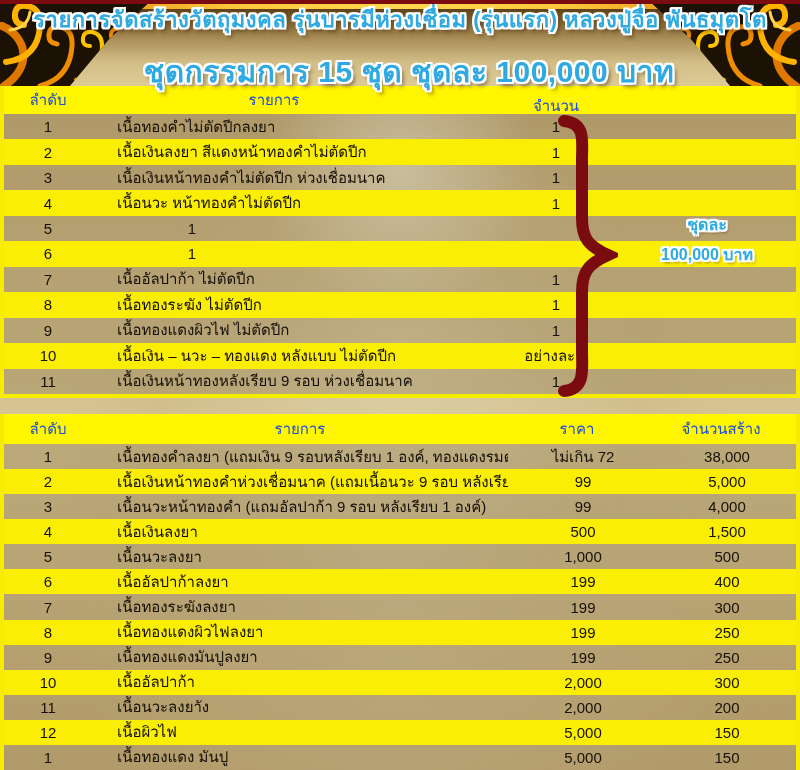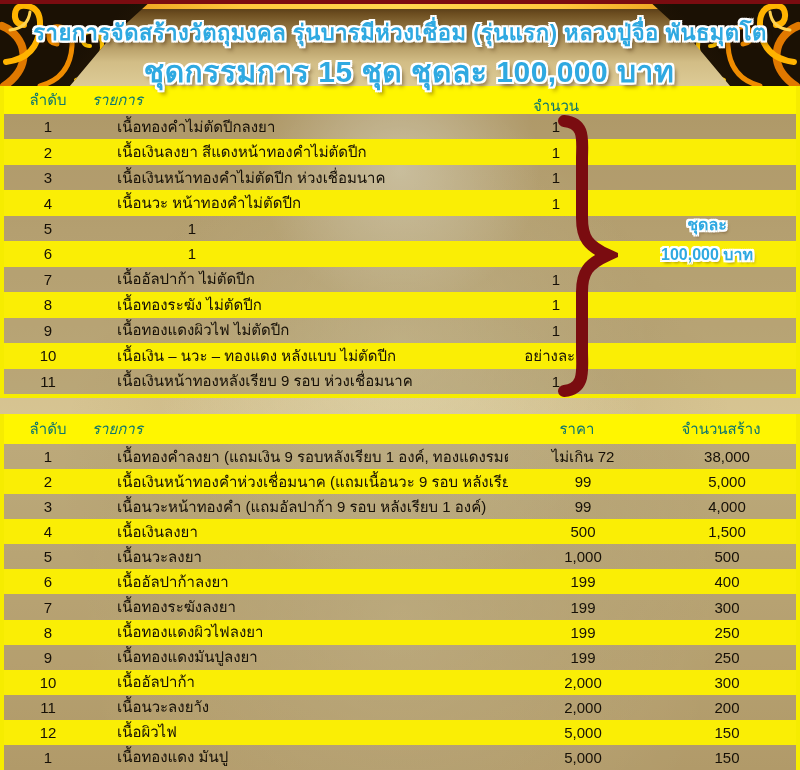--- a/index.html
+++ b/index.html
@@ -23,42 +23,42 @@
     background:linear-gradient(135deg,#1b1104 55%,#2a1a07 100%);
     clip-path:polygon(0 0,100% 0,72% 45%,46% 100%,0 100%);}
   .corner.left{left:0;}
   .corner.right{right:0;transform:scaleX(-1);}
   .corner svg{display:block;}
   
   .title{position:absolute;left:0;width:100%;text-align:center;font-weight:bold;
     color:#2fa9e1;z-index:5;letter-spacing:.5px;
     text-shadow:-2px -2px 0 #fff,2px -2px 0 #fff,-2px 2px 0 #fff,2px 2px 0 #fff,
       0 -2px 0 #fff,0 2px 0 #fff,-2px 0 0 #fff,2px 0 0 #fff,3px 4px 4px rgba(60,30,0,.65);}
-  .title.l1{top:15px;font-size:22px;}
+  .title.l1{top:2px;font-size:22px;}
   .title.l2{top:48px;font-size:30px;padding-left:9px;}
   
   .ptable{position:absolute;left:0;width:800px;display:flex;flex-direction:column;
     border-left:4px solid #f6ec00;border-right:4px solid #f6ec00;box-sizing:border-box;}
   .t1{top:86px;height:312px;border-bottom:4px solid #f6ec00;}
   .t2{top:414px;height:356px;}
-  .thead{display:flex;align-items:center;background:#fff600;color:#0f766e;font-size:15px;}
+  .thead{display:flex;align-items:center;background:#fff600;color:#1d4ed8;font-size:15px;}
   .t1 .thead{height:28px;}
   .t2 .thead{height:30px;}
   .tbody{flex:1;display:flex;flex-direction:column;}
   .trow{flex:1;display:flex;align-items:center;font-size:15px;color:#161007;}
   .t1 .trow:nth-child(odd),.t2 .trow:nth-child(odd){background:rgba(124,104,64,.30);}
   .t1 .trow:nth-child(even),.t2 .trow:nth-child(even){background:#faee05;}
   .c,.h{white-space:nowrap;}
   .c-no{width:88px;text-align:center;}
   .c-item{flex:1;padding-left:25px;text-align:left;overflow:hidden;}
   .t1 .c-qty{width:200px;margin-right:140px;text-align:center;}
   .t2 .c-qty{width:150px;text-align:center;}
   .t2 .c-price{width:138px;text-align:center;}
   .h-no{width:88px;text-align:center;}
-  .h-item{flex:1;font-style:italic;}
+  .h-item{flex:1;text-align:center;}
   .t1 .h-qty{width:200px;margin-right:140px;text-align:center;margin-top:12px;}
   .t2 .h-qty{width:150px;text-align:center;}
   .t2 .h-price{width:138px;text-align:center;}
   
   .brace{position:absolute;left:552px;top:114px;z-index:7;}
   .brace-label{position:absolute;left:616px;top:210px;width:182px;z-index:7;text-align:center;
     font-weight:bold;font-size:16px;line-height:30px;color:#2fa9e1;
     text-shadow:-2px -2px 0 #fff,2px -2px 0 #fff,-2px 2px 0 #fff,2px 2px 0 #fff,
       0 -2px 0 #fff,0 2px 0 #fff,-2px 0 0 #fff,2px 0 0 #fff,2px 3px 3px rgba(60,30,0,.55);}
 </style>

